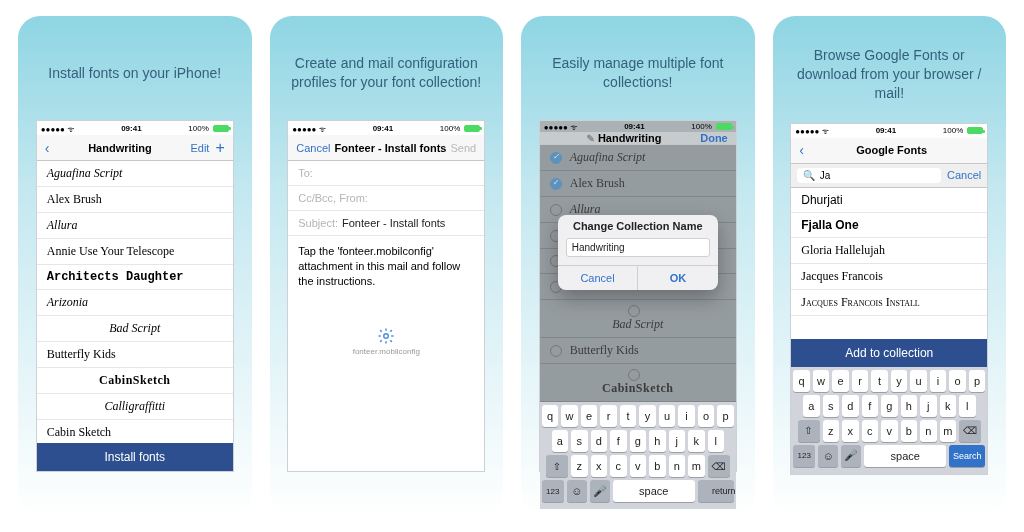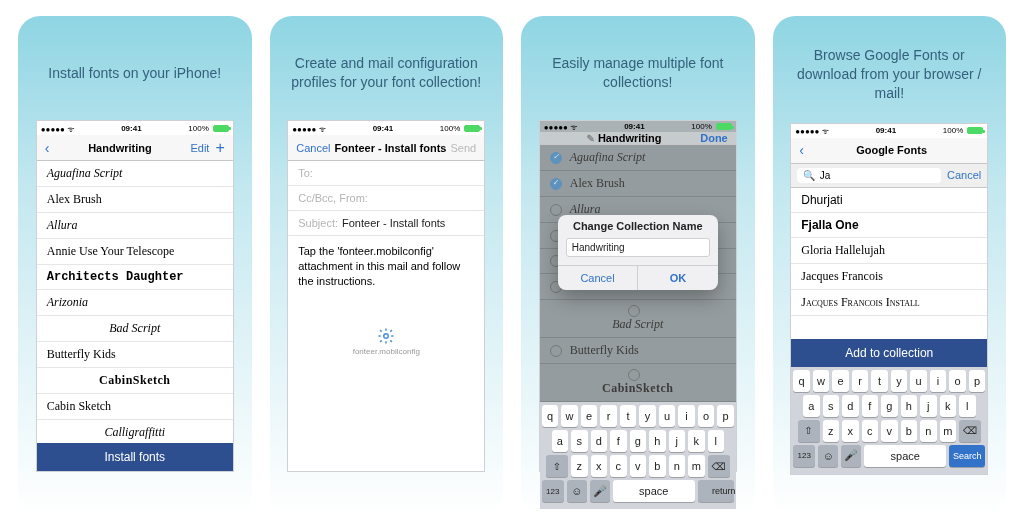--- a/index.html
+++ b/index.html
@@ -241,22 +241,22 @@
     <div class="list">
       <div class="row f-script">Aguafina Script</div>
       <div class="row f-script2">Alex Brush</div>
       <div class="row f-thin">Allura</div>
       <div class="row f-hand">Annie Use Your Telescope</div>
       <div class="row f-arch">Architects Daughter</div>
       <div class="row f-script">Arizonia</div>
       <div class="row f-callig">Bad Script</div>
       <div class="row f-script2">Butterfly Kids</div>
       <div class="row f-sketch">CabinSketch</div>
+      <div class="row f-callig">Calligraffitti</div>
       <div class="row f-sketch-o">Cabin Sketch</div>
-      <div class="row f-callig">Calligraffitti</div>
 
     </div>
     <div class="bottombar">Install fonts</div>
   </div>
 </div>
 
 <div class="panel">
   <div class="caption">Create and mail configuration profiles for your font collection!</div>
   <div class="phone">
     <div class="statusbar">

